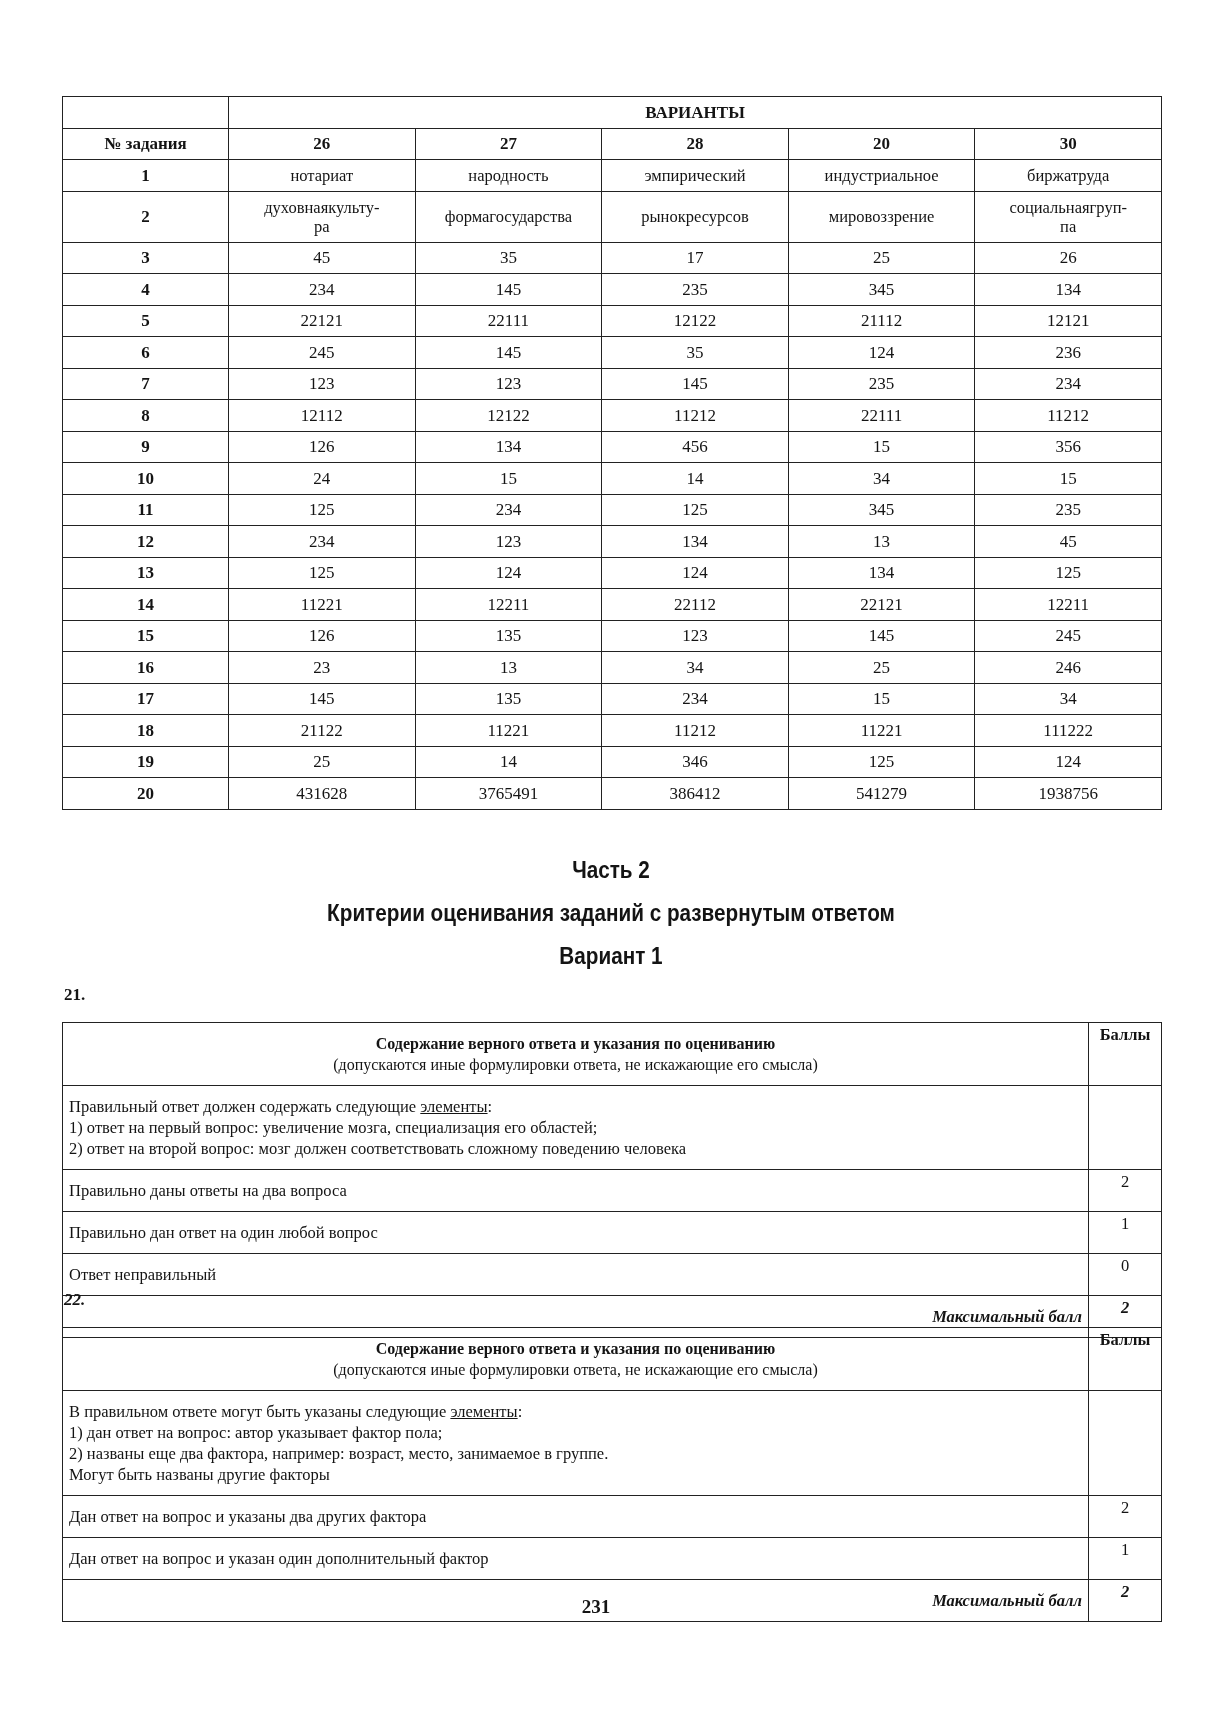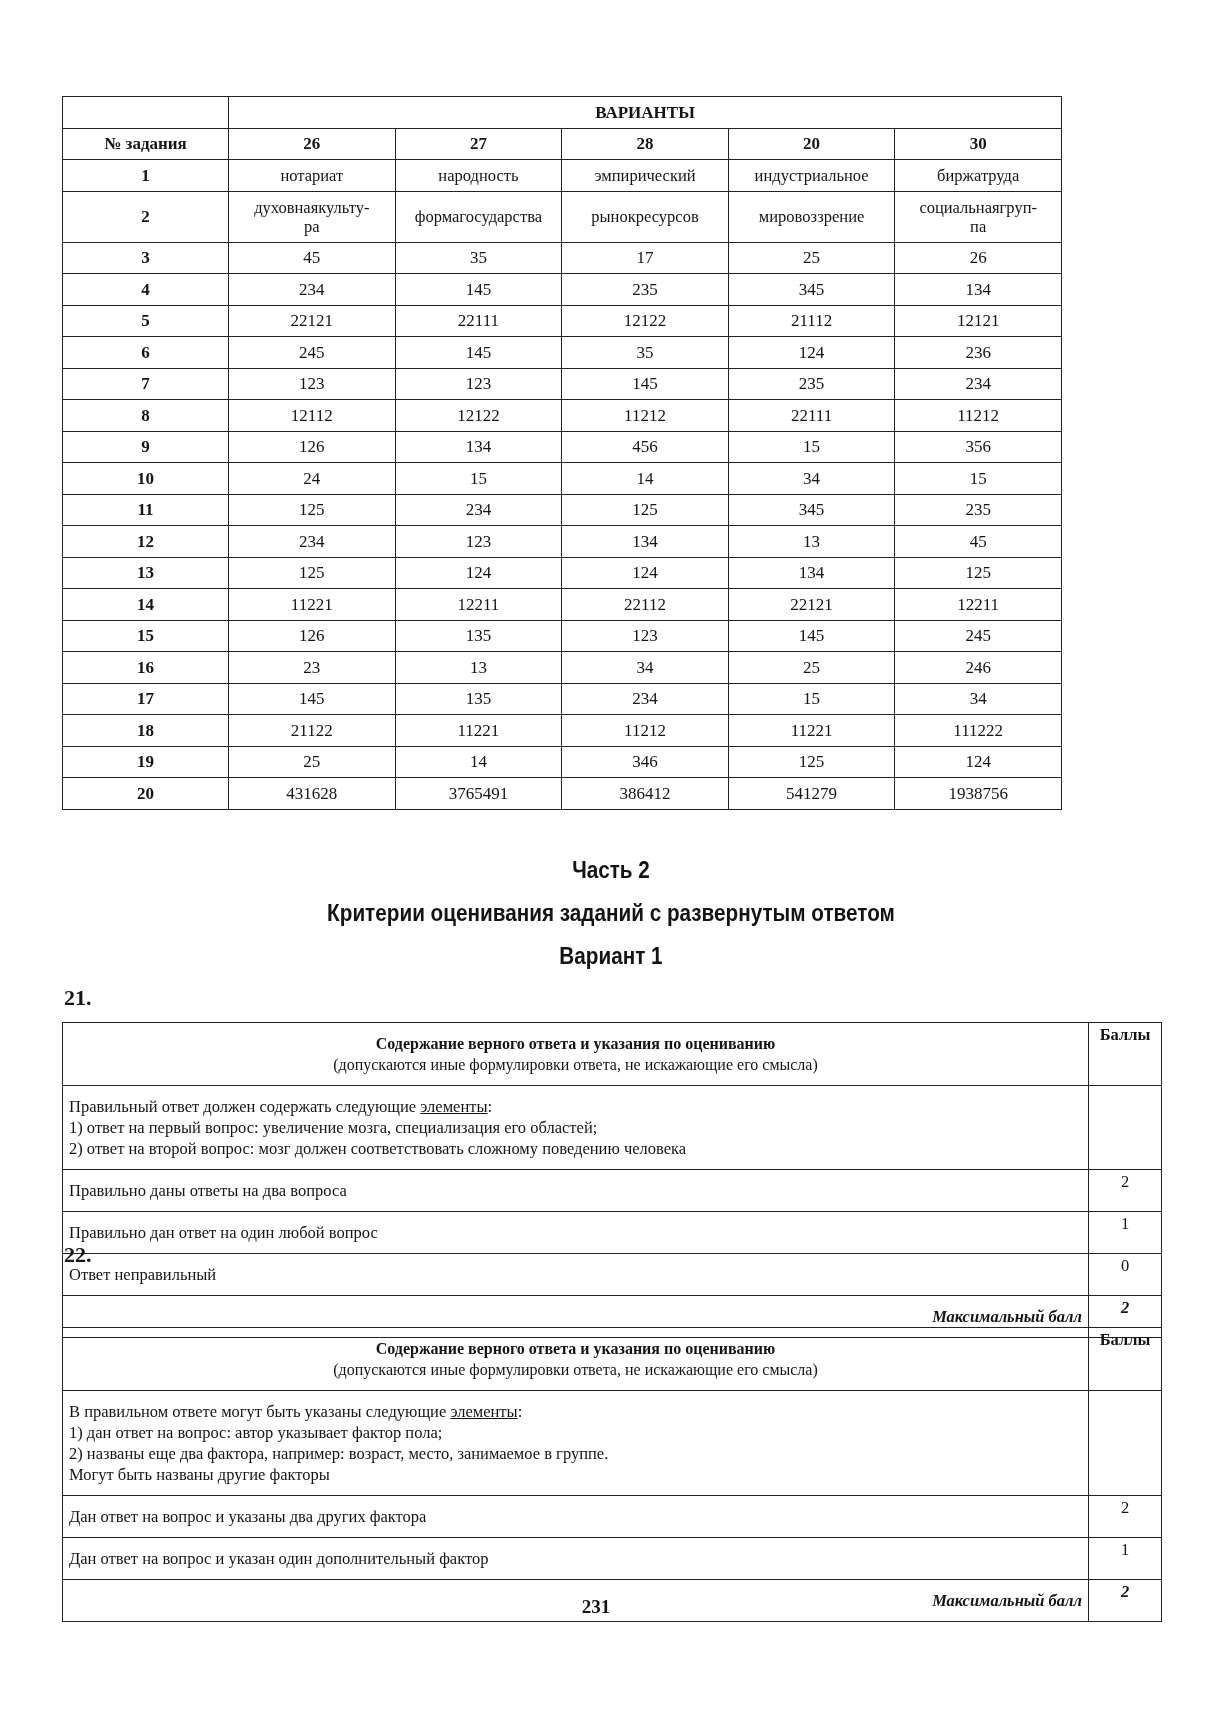--- a/index.html
+++ b/index.html
@@ -1,21 +1,21 @@
 <!DOCTYPE html>
 <html><head>
 <meta charset="utf-8">
 <style>
   html, body { margin: 0; padding: 0; background: #ffffff; }
   body {
     width: 1222px; height: 1712px; position: relative; overflow: hidden;
     font-family: "Liberation Serif", "DejaVu Serif", serif; color: #141414;
   }
   .answers {
-    position: absolute; left: 62px; top: 96px; width: 1000px;
+    position: absolute; left: 62px; top: 96px; width: 1100px;
     border-collapse: collapse; table-layout: fixed;
     font-size: 17px;
   }
   .answers td, .answers th {
     border: 1.5px solid #222; text-align: center; padding: 0 4px;
     height: 30.5px; line-height: 19px;
   }
   .answers .hdr-variants { font-weight: bold; height: 30px; }
   .answers .hdr-row th { font-weight: bold; }
   .answers td.num { font-weight: bold; }
@@ -24,23 +24,23 @@
 
   .section-title {
     position: absolute; left: 0; width: 1222px; text-align: center;
     font-family: "Liberation Sans", "DejaVu Sans", sans-serif; font-weight: bold;
     transform: scaleX(0.9);
   }
   .t1 { top: 857px; font-size: 23px; }
   .t2 { top: 900px; font-size: 23px; }
   .t3 { top: 943px; font-size: 23px; }
 
-  .qnum { position: absolute; left: 64px; font-weight: bold; font-size: 22px; }
+  .qnum { position: absolute; left: 64px; font-weight: bold; font-size: 17px; }
   .q21 { top: 985px; }
-  .q22 { top: 1242px; }
+  .q22 { top: 1290px; font-style: italic; }
 
   .crit {
     position: absolute; left: 62px; width: 1100px;
     border-collapse: collapse; table-layout: fixed; font-size: 16.5px;
   }
   .crit td { border: 1.5px solid #222; padding: 10px 6px; line-height: 21px; vertical-align: top; }
   .crit td.pts { text-align: center; width: 68px; padding: 1px 2px; }
   .crit .head { text-align: center; font-size: 16px; }
   .crit .head .bold { font-weight: bold; }
   .crit .ptshead { font-weight: bold; text-align: center; }

